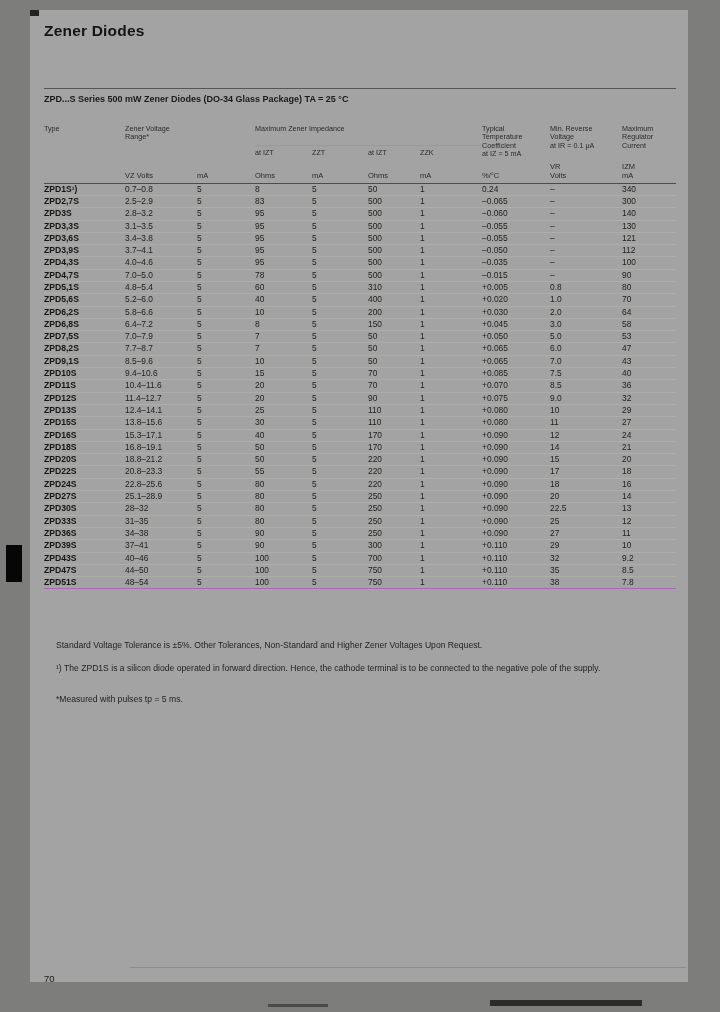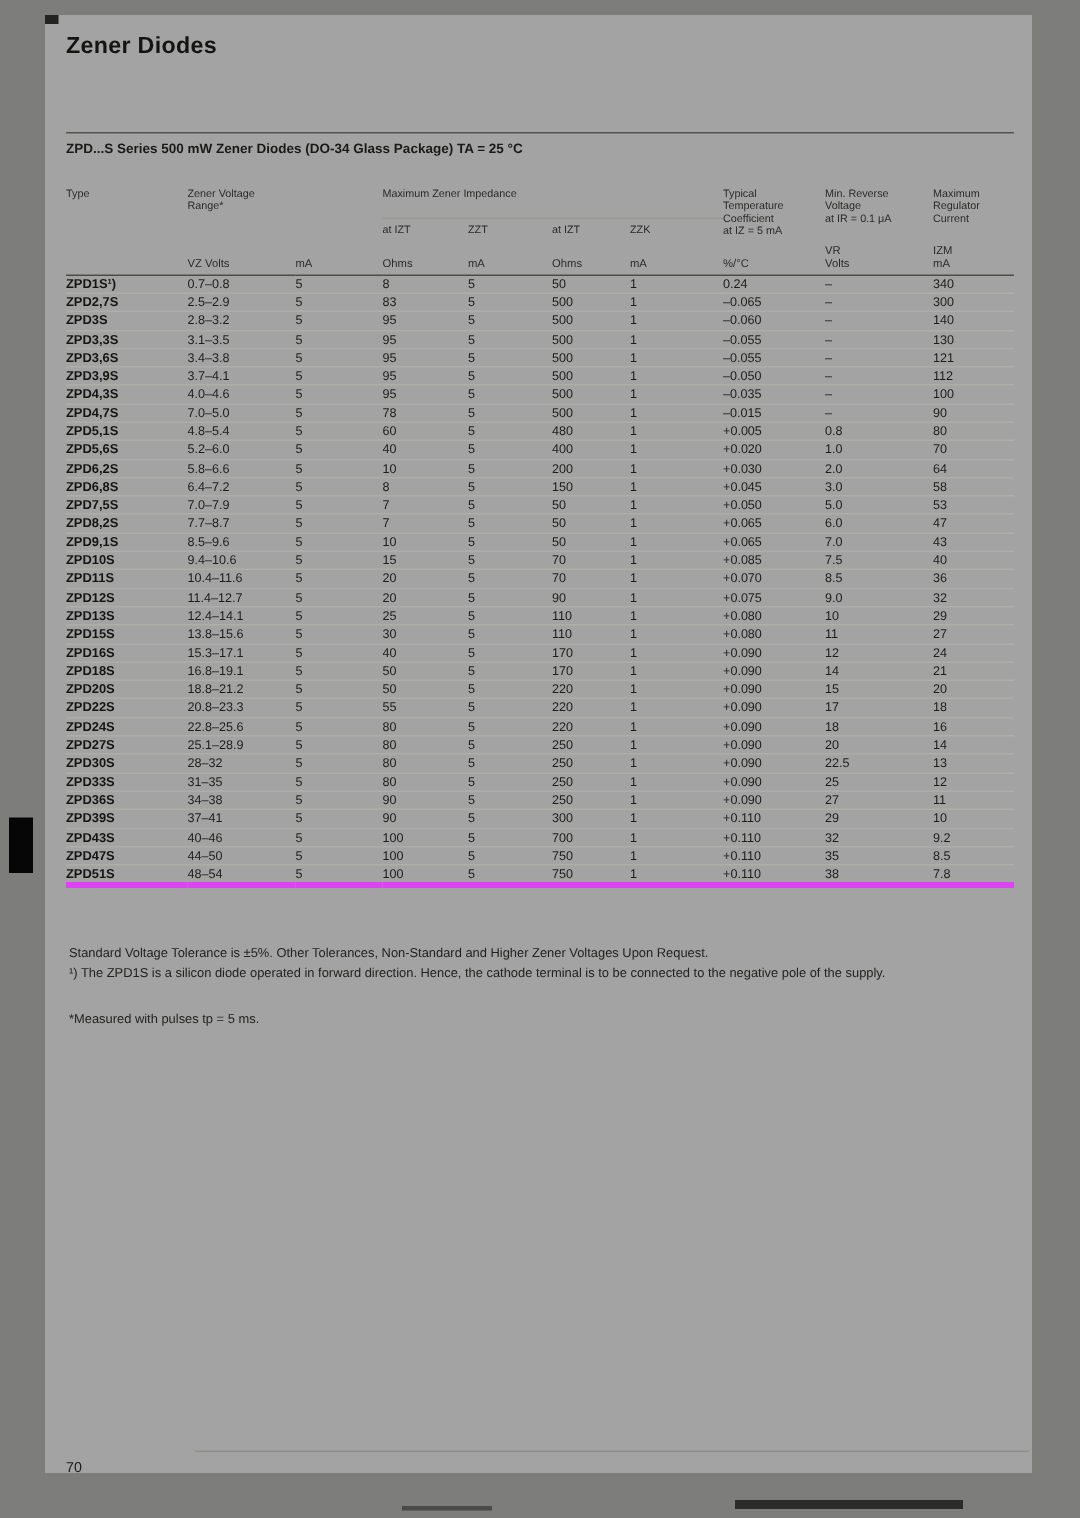--- a/index.html
+++ b/index.html
@@ -47,26 +47,26 @@
     font-size:7.5px; line-height:8.6px; font-weight:normal;
     vertical-align:bottom; white-space:pre-line; color:#2a2a28;
     height:22px; padding-bottom:2px;
     border-bottom:1px solid #4c4c48;
   }
   .datatable tbody td {
     font-size:8.4px; line-height:11.3px; height:11.3px;
     white-space:nowrap; border-bottom:1px solid #aeaea8; color:#1d1d1b;
   }
   .datatable tbody td.type { font-weight:bold; font-size:8.6px; color:#151513;margin-left:29px; }
-  .datatable tbody tr:last-child td { border-bottom:4px solid #d946ef; }
+  .datatable tbody tr:last-child td { border-bottom:1px solid #d946ef; }
   .notes {
     position:absolute; left:14px; top:618px; width:640px;
     font-size:8.6px; line-height:11px; color:#222220;
   }
-  .notes .note { margin:2px; }
+  .notes .note { margin:12px; }
   .notes .note-pulse { margin-top:20px; }
   .page-number {
     position:absolute; left:14px; top:963px;
     font-size:9.5px; color:#1a1a18;
   }
   .scan-line {
     position:absolute; left:100px; top:957px; width:556px; height:1px;
     background:#8e8e88;
   }
   .thumb-tab {
@@ -243,21 +243,21 @@
           <td>–0.015</td>
           <td>–</td>
           <td>90</td>
         </tr>
         <tr>
           <td class="type">ZPD5,1S</td>
           <td>4.8–5.4</td>
           <td>5</td>
           <td>60</td>
           <td>5</td>
-          <td>480</td>
+          <td>310</td>
           <td>1</td>
           <td>+0.005</td>
           <td>0.8</td>
           <td>80</td>
         </tr>
         <tr>
           <td class="type">ZPD5,6S</td>
           <td>5.2–6.0</td>
           <td>5</td>
           <td>40</td>

